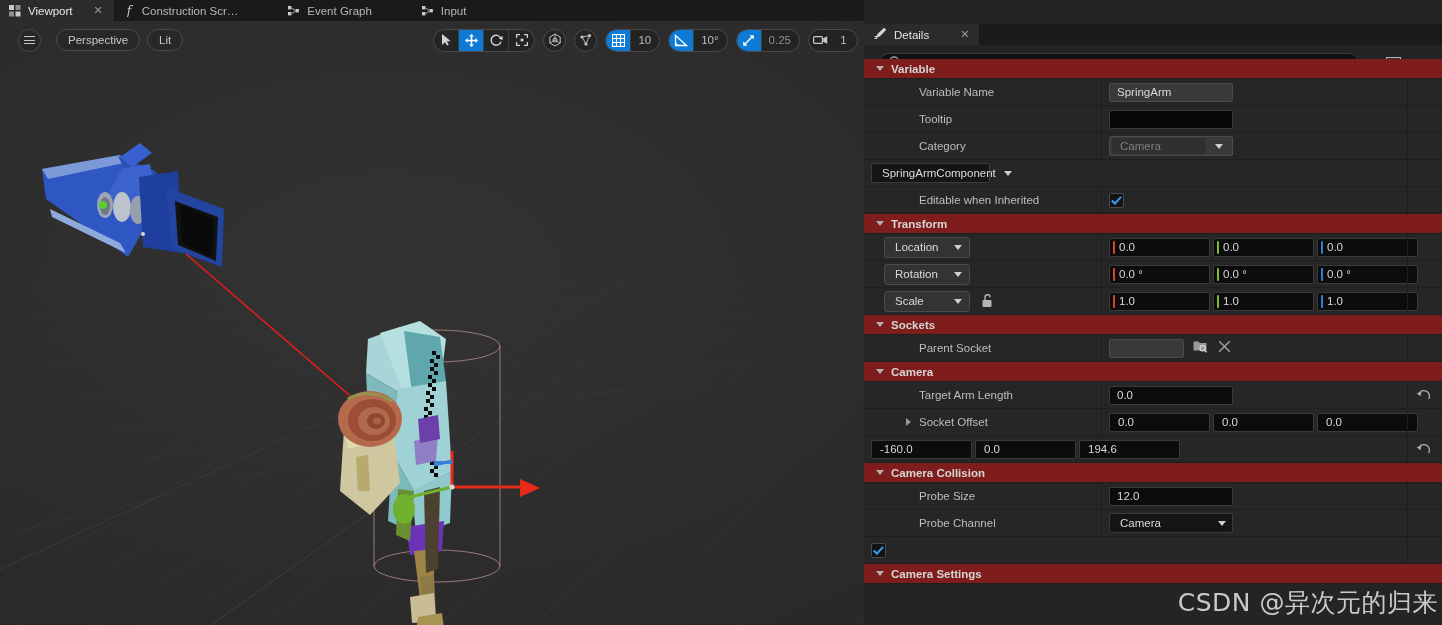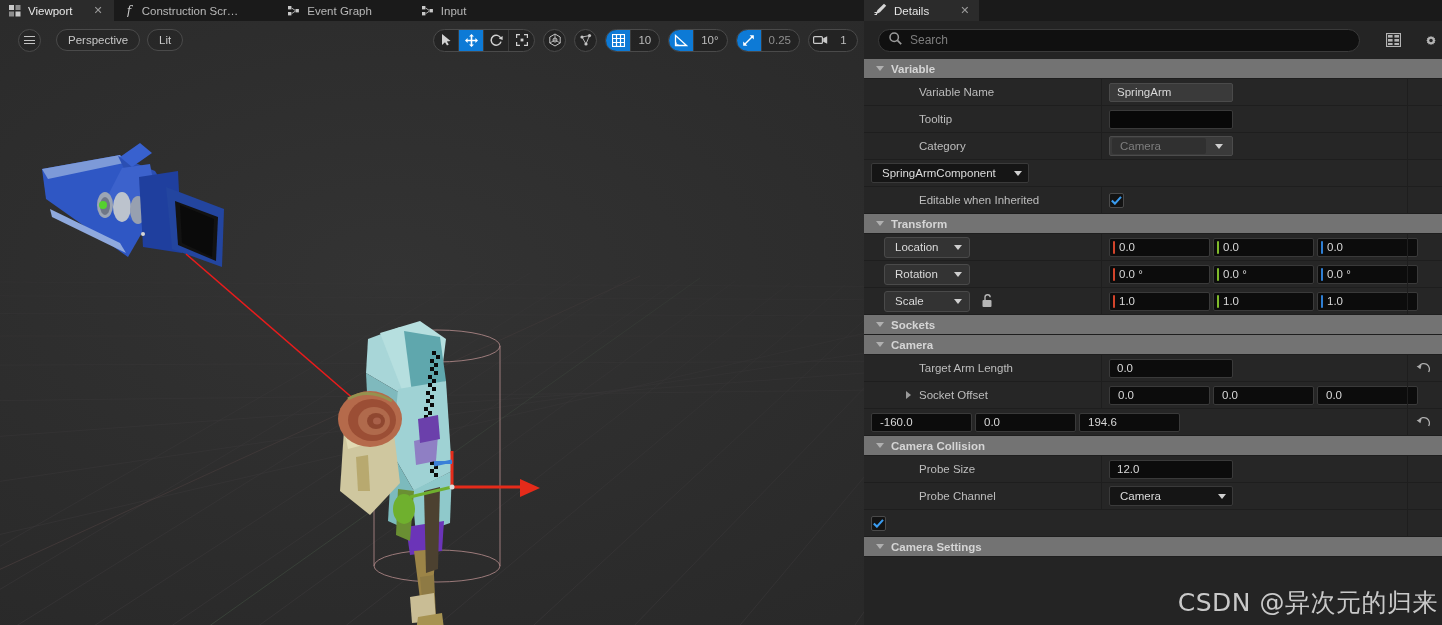--- a/index.html
+++ b/index.html
@@ -47,34 +47,34 @@
   .gnum.dim { color: #8f8f8f; }
   .circ { width: 23px; height: 23px; border-radius: 50%; border: 1px solid #4a4a4a;
           display: flex; align-items: center; justify-content: center; background: rgba(34,34,34,.8); }
 
   .viewport3d { position: absolute; top: 21px; left: 0; width: 864px; height: 604px; overflow: hidden;
                 background: radial-gradient(ellipse 130% 110% at 45% 42%, #333333 0%, #2c2c2c 45%, #242424 100%); }
   .grid-svg { position: absolute; inset: 0; }
 
   
   .details-pane { position: relative; width: 578px; height: 625px; background: #242424; }
-  .d-tabbar { height: 21px; background: #1a1a1a; display: flex; align-items: stretch; }
+  .d-tabbar { height: 21px; background: #1a1a1a; display: flex; align-items: stretch; margin-top: 24px; }
   .d-tab { display: flex; align-items: center; gap: 7px; padding: 0 10px 0 10px; height: 21px;
            font-size: 11.5px; background: #2b2b2b; color: #e4e4e4; }
   .d-tab .tclose { font-size: 11px; color: #9a9a9a; margin-left: 24px; }
 
   .searchbar { height: 38px; display: flex; align-items: center; padding: 0 6px 0 14px; background: #242424; gap: 22px; }
   .search-input { flex: 1; height: 23px; border-radius: 12px; background: #101010; border: 1px solid #3a3a3a;
                   display: flex; align-items: center; padding: 0 10px; gap: 8px; }
   .search-ph { font-size: 12px; color: #7d7d7d; }
   .sb-icon { width: 22px; height: 22px; display: flex; align-items: center; justify-content: center; flex: 0 0 auto; }
 
   .dscroll { position: absolute; top: 59px; left: 0; right: 0; bottom: 0; overflow: hidden; }
 
-  .sec-head { height: 20px; background: #737373; display: flex; align-items: center;
+  .sec-head { height: 20px; background: #7f1d1d; display: flex; align-items: center;
               padding-left: 12px; gap: 7px; border-bottom: 1px solid #1e1e1e; }
   .sec-head .tri { width: 0; height: 0; border-left: 4.5px solid transparent; border-right: 4.5px solid transparent;
                    border-top: 5.5px solid #b0b0b0; }
   .sec-title { font-size: 11.5px; font-weight: bold; color: #d5d5d5; }
 
   .row { height: 27px; display: flex; align-items: center; border-bottom: 1px solid #1e1e1e; background: #262626; }
   .row-label { width: 238px; flex: 0 0 238px; font-size: 11.5px; color: #bdbdbd;
                padding-left: 55px; border-right: 1px solid #1e1e1e; height: 100%;
                display: flex; align-items: center; }
   .row-label.expand { padding-left: 42px; gap: 8px; }
@@ -495,21 +495,21 @@
             <div class="catbtn">
                 <span class="chev"></span>
               </div>
           </div>
           <div class="rowend"></div>
         </div>
       </div>
 
       <div class="row">
         <div class="row-fields">
-          <div class="combo dark" style="width:158px">
+          <div class="combo dark" style="width:119px">
             <span>SpringArmComponent</span>
             <span class="chev"></span>
           </div>
           <div class="rowend"></div>
         </div>
       </div>
 
       <div class="row">
         <div class="row-label">Editable when Inherited</div>
         <div class="row-fields">
@@ -603,20 +603,41 @@
             </div>
           <div class="rowend"></div>
         </div>
       </div>
 
       <div class="sec-head">
         <span class="tri"></span>
         <span class="sec-title">Sockets</span>
       </div>
 
+      <div class="row">
+        <div class="row-label">Parent Socket</div>
+        <div class="row-fields">
+          <div class="txtbox grey w75"></div>
+          <div class="ps-icons">
+            <span>
+              <svg width="15" height="14" viewBox="0 0 15 14">
+                  <path d="M0.5 2.5 H5.5 L6.8 4 H13.5 V11.5 H0.5 Z" fill="#9a9a9a"></path>
+                  <circle cx="9.6" cy="9.2" r="2.6" fill="none" stroke="#d8d8d8" stroke-width="1.3"></circle>
+                  <path d="M11.6 11.2 L13.6 13.2" stroke="#d8d8d8" stroke-width="1.4"></path>
+                </svg>
+            </span>
+            <span>
+              <svg width="13" height="13" viewBox="0 0 13 13">
+                  <path d="M1.2 1.2 L11.8 11.8 M11.8 1.2 L1.2 11.8" stroke="#9d9d9d" stroke-width="1.5"></path>
+                </svg>
+            </span>
+          </div>
+          <div class="rowend"></div>
+        </div>
+      </div>
 
       <div class="sec-head">
         <span class="tri"></span>
         <span class="sec-title">Camera</span>
       </div>
 
       <div class="row">
         <div class="row-label">Target Arm Length</div>
         <div class="row-fields">
           <div class="txtbox w124">0.0</div>

